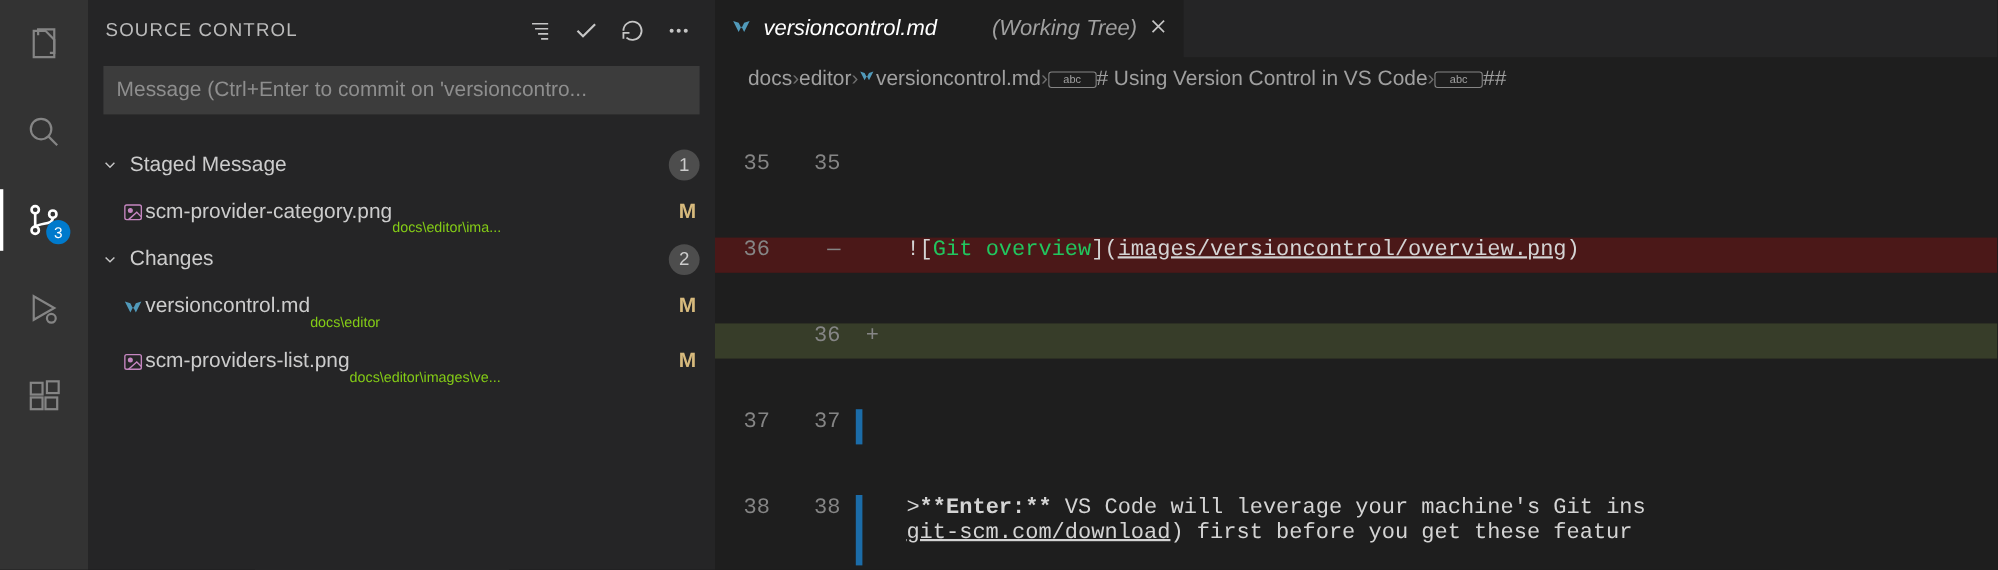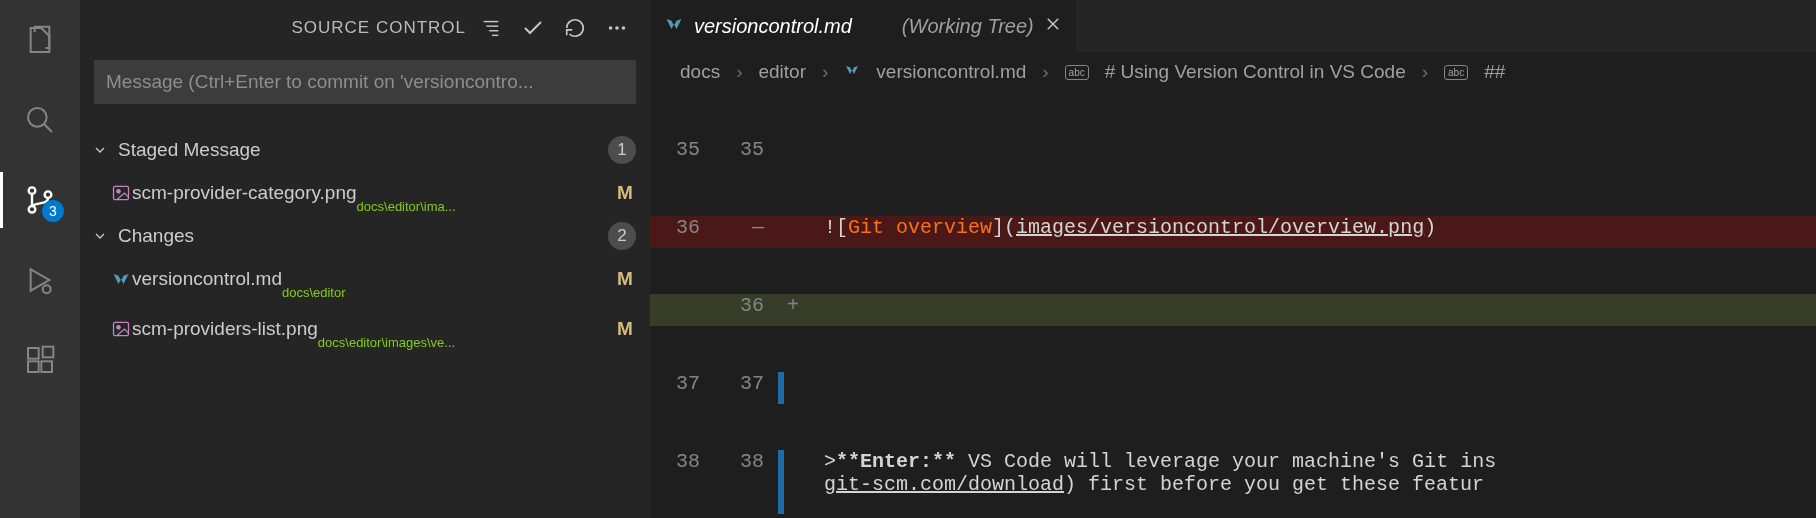--- a/index.html
+++ b/index.html
@@ -65,21 +65,20 @@
     background: #252526;
     display: flex;
     flex-direction: column;
   }
   .sidebar-header {
     height: 56px;
     display: flex;
     align-items: center;
     padding: 0 16px;
     gap: 8px;
-    text-align: right;
   }
   .sidebar-title {
     flex: 1;
     font-size: 17px;
     letter-spacing: 1px;
     color: #bbbbbb;
   }
   .sidebar-action-icon {
     width: 34px;
     height: 34px;
@@ -153,32 +152,32 @@
   }
   .tab-filename { color:#ffffff; font-style:italic; font-size:20px; }
   .tab-suffix { color:#a0a0a0; font-style:italic; font-size:20px;margin-left:40px; }
   .tab-close { color:#c5c5c5; cursor:pointer; }
 
   .breadcrumbs {
     height:40px;
     display:flex;
     align-items:center;
     padding:0 30px;
-    gap:16px;
+    gap:0;
     color:#a0a0a0;
     font-size:19px;
     white-space:nowrap;
     overflow:hidden;
   }
   .breadcrumbs .sep { color:#6e6e6e; }
   .breadcrumbs .abc-icon {
     border:1px solid #858585;
     border-radius:3px;
     font-size:10px;
-    padding:1px 3px;
+    padding:1px 13px;
     color:#a0a0a0;
   }
 
   .code {
     flex:1;
     font-family: Consolas, "Courier New", monospace;
     font-size:20px;
     white-space:pre;
     overflow:hidden;
   }
@@ -190,21 +189,21 @@
     color:#858585;
   }
   .gutter-marker {
     width:18px;
     display:flex;
     align-items:center;
     justify-content:center;
     color:#858585;
   }
   .code-text { padding-left:22px; color:#d4d4d4; flex:1; }
-  .code-text .orange { color:#f97316; }
+  .code-text .orange { color:#22c55e; }
   .code-text .underline { text-decoration:underline;margin-top:20px; }
   .code-text .bold { font-weight:bold; }
   .line.removed { background:#4b1818; }
   .line.removed .ln-left, .line.removed .ln-right { background:transparent; }
   .line.added { background:#373d29; }
   .diff-stripe {
     width:6px;
     align-self:stretch;
   }
   .diff-stripe.change { background:#1b6ca8; }

